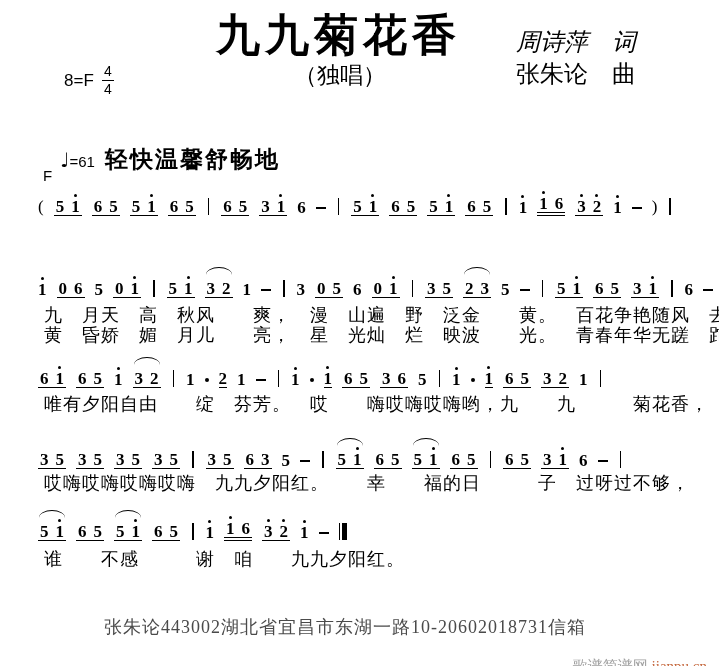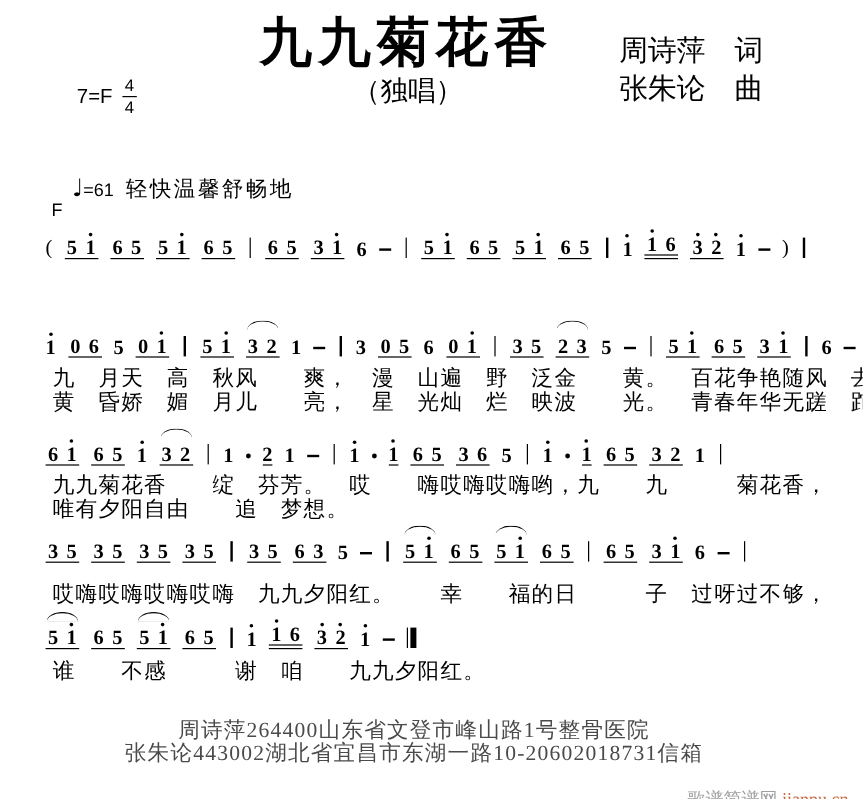--- a/index.html
+++ b/index.html
@@ -1,32 +1,32 @@
 <!DOCTYPE html>
 <html><head>
 <meta charset="utf-8">
 <style>
   html,body{margin:0;padding:0;background:#fff;}
   .sheet{position:relative;width:719px;height:666px;background:#ffffff;overflow:hidden;
          font-family:"Liberation Serif","DejaVu Serif",serif;color:#000;}
   .abs{position:absolute;white-space:pre;}
   
   .title{left:216px;top:6px;font-size:44px;font-weight:700;letter-spacing:5px;}
-  .credit1{left:516px;top:26px;font-size:24px;}
+  .credit1{left:516px;top:26px;font-size:24px;font-style:italic;}
   .credit2{left:516px;top:58px;font-size:24px;}
   .subtitle{left:294px;top:60px;font-size:23px;}
   .keysig{left:64px;top:64px;font-size:17px;font-family:"Liberation Sans","DejaVu Sans",sans-serif;
           display:flex;align-items:center;gap:8px;}
   .tsig{display:inline-flex;flex-direction:column;align-items:center;font-size:14px;line-height:15px;
         font-family:"Liberation Sans","DejaVu Sans",sans-serif;}
   .tsig .frac-line{width:12px;height:1px;background:#000;margin:1px 0;}
   .tempo{left:60px;top:144px;display:flex;align-items:baseline;}
   .tempo .tnote{font-size:20px;font-family:"DejaVu Sans",sans-serif;}
   .tempo .tval{font-size:15px;font-family:"Liberation Sans","DejaVu Sans",sans-serif;}
-  .tempo .ttext{font-size:18px;font-weight:400;margin-left:10px;letter-spacing:2px;}
+  .tempo .ttext{font-size:23px;font-weight:700;margin-left:10px;letter-spacing:2px;}
   .chord{left:43px;top:167px;font-size:15px;font-family:"Liberation Sans","DejaVu Sans",sans-serif;}
   
   .mline{position:absolute;left:38px;display:flex;align-items:flex-end;column-gap:10px;height:26px;}
   .note{display:inline-flex;flex-direction:column;align-items:center;}
   .note.nu1{border-bottom:1.5px solid #000;}
   .odot{height:6px;display:flex;align-items:center;justify-content:center;}
   .odot i{width:3px;height:3px;border-radius:50%;background:#000;display:block;}
   .dg{font:bold 17px "Liberation Serif","DejaVu Serif",serif;line-height:17px;}
   .grp{display:inline-flex;align-items:flex-end;column-gap:7px;position:relative;padding:0 2px;}
   .grp.u1{border-bottom:1.5px solid #000;}
@@ -50,21 +50,21 @@
 <body>
 
 <div class="sheet">
 
   <div class="abs title">九九菊花香</div>
   <div class="abs credit1">周诗萍　词</div>
   <div class="abs credit2">张朱论　曲</div>
   <div class="abs subtitle">（独唱）</div>
 
   <div class="abs keysig">
-    <span>7=F</span>
+    <span>8=F</span>
     <span class="tsig">
       <span>4</span>
       <span class="frac-line"></span>
       <span>4</span>
     </span>
   </div>
 
   <div class="abs tempo">
     <span class="tnote">♩</span>
     <span class="tval">=61</span>
@@ -524,22 +524,21 @@
           <span class="odot"></span>
           <span class="dg">2</span>
         </span>
       </span>
       <span class="note">
         <span class="odot"></span>
         <span class="dg">1</span>
       </span>
       <span class="bar"></span>
     </div>
-  <div class="abs lyric" style="top:392px">九九菊花香　　绽　芬芳。　哎　　嗨哎嗨哎嗨哟，九　　九　　　菊花香，</div>
-  <div class="abs lyric" style="top:412px">唯有夕阳自由　　追　梦想。</div>
+  <div class="abs lyric" style="top:392px">唯有夕阳自由　　绽　芬芳。　哎　　嗨哎嗨哎嗨哟，九　　九　　　菊花香，</div>
 
   <div class="mline" style="top:443px">
       <span class="grp u1">
         <span class="note">
           <span class="odot"></span>
           <span class="dg">3</span>
         </span>
         <span class="note">
           <span class="odot"></span>
           <span class="dg">5</span>
@@ -669,21 +668,21 @@
           <span class="dg">1</span>
         </span>
       </span>
       <span class="note">
         <span class="odot"></span>
         <span class="dg">6</span>
       </span>
       <span class="dash"></span>
       <span class="bar"></span>
     </div>
-  <div class="abs lyric" style="top:483px">哎嗨哎嗨哎嗨哎嗨　九九夕阳红。　　幸　　福的日　　　子　过呀过不够，</div>
+  <div class="abs lyric" style="top:471px">哎嗨哎嗨哎嗨哎嗨　九九夕阳红。　　幸　　福的日　　　子　过呀过不够，</div>
 
   <div class="mline" style="top:515px">
       <span class="grp u1 s">
         <span class="note">
           <span class="odot"></span>
           <span class="dg">5</span>
         </span>
         <span class="note">
           <span class="odot">
             <i class="dot"></i>
@@ -763,20 +762,19 @@
         <span class="dg">1</span>
       </span>
       <span class="dash"></span>
       <span class="endbar">
         <span class="bar"></span>
         <span class="thick"></span>
       </span>
     </div>
   <div class="abs lyric" style="top:547px">谁　　不感　　　谢　咱　　九九夕阳红。</div>
 
-  <div class="abs footerline" style="top:596px">周诗萍264400山东省文登市峰山路1号整骨医院</div>
   <div class="abs footerline" style="top:615px">张朱论443002湖北省宜昌市东湖一路10-20602018731信箱</div>
 
   <div class="abs watermark">
     <span style="color: rgb(160, 160, 160);">歌谱简谱网 </span><span style="color: rgb(196, 101, 58);">jianpu.cn</span>
   </div>
 
 </div>
 
 </body></html>

